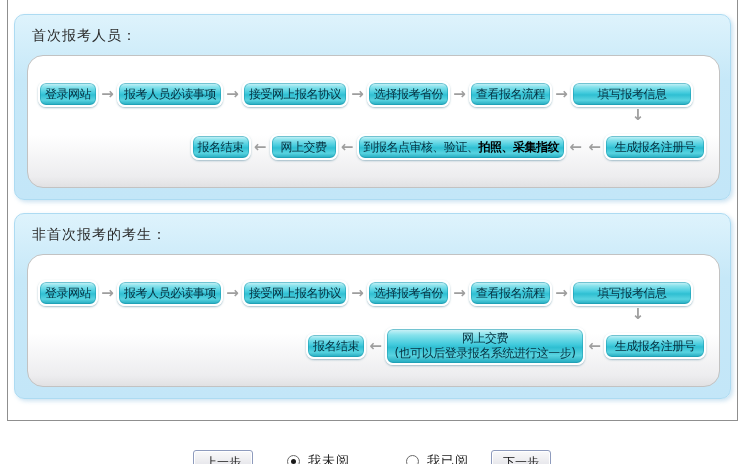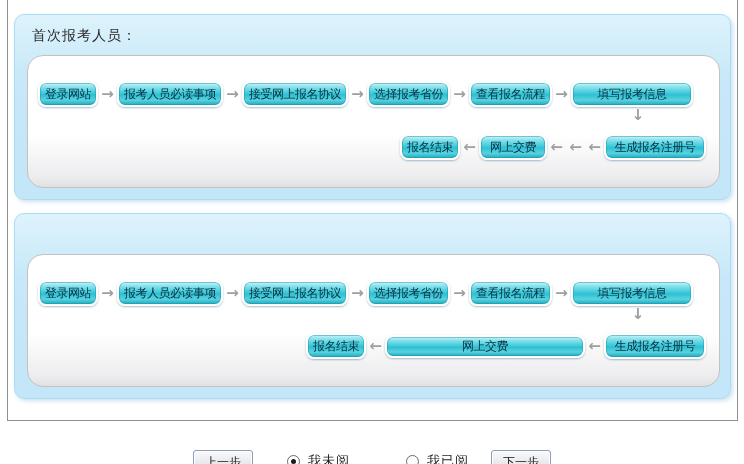--- a/index.html
+++ b/index.html
@@ -100,29 +100,31 @@
         <span class="fbtn w-fill">填写报考信息</span>
       </div>
 
       <div class="arrow-down">↓</div>
 
       <div class="flow-row row2">
         <span class="fbtn">报名结束</span>
         <span class="arrow-h">←</span>
         <span class="fbtn w-pay">网上交费</span>
         <span class="arrow-h">←</span>
+        <span class="fbtn"><span>到报名点审核、验证、</span><span class="bold-part">拍照、采集指纹</span></span>
         <span class="arrow-h">←</span>
         <span class="arrow-h">←</span>
         <span class="fbtn w-reg">生成报名注册号</span>
       </div>
 
     </div>
   </div>
 
   <div class="panel" style="top:213px;">
+    <div class="panel-title">非首次报考的考生：</div>
     <div class="inner-box">
 
       <div class="flow-row row1">
         <span class="fbtn">登录网站</span>
         <span class="arrow-h">→</span>
         <span class="fbtn">报考人员必读事项</span>
         <span class="arrow-h">→</span>
         <span class="fbtn">接受网上报名协议</span>
         <span class="arrow-h">→</span>
         <span class="fbtn">选择报考省份</span>
@@ -130,21 +132,21 @@
         <span class="fbtn">查看报名流程</span>
         <span class="arrow-h">→</span>
         <span class="fbtn w-fill">填写报考信息</span>
       </div>
 
       <div class="arrow-down">↓</div>
 
       <div class="flow-row row2">
         <span class="fbtn">报名结束</span>
         <span class="arrow-h">←</span>
-        <span class="fbtn two-line w-paybig"><span>网上交费</span><br></span>
+        <span class="fbtn two-line w-paybig"><span>网上交费</span><br><span>(也可以后登录报名系统进行这一步)</span></span>
         <span class="arrow-h">←</span>
         <span class="fbtn w-reg">生成报名注册号</span>
       </div>
 
     </div>
   </div>
 
   <div class="footer">
     <button class="nav-btn">上一步</button>
     <div class="radio-group ml32">

